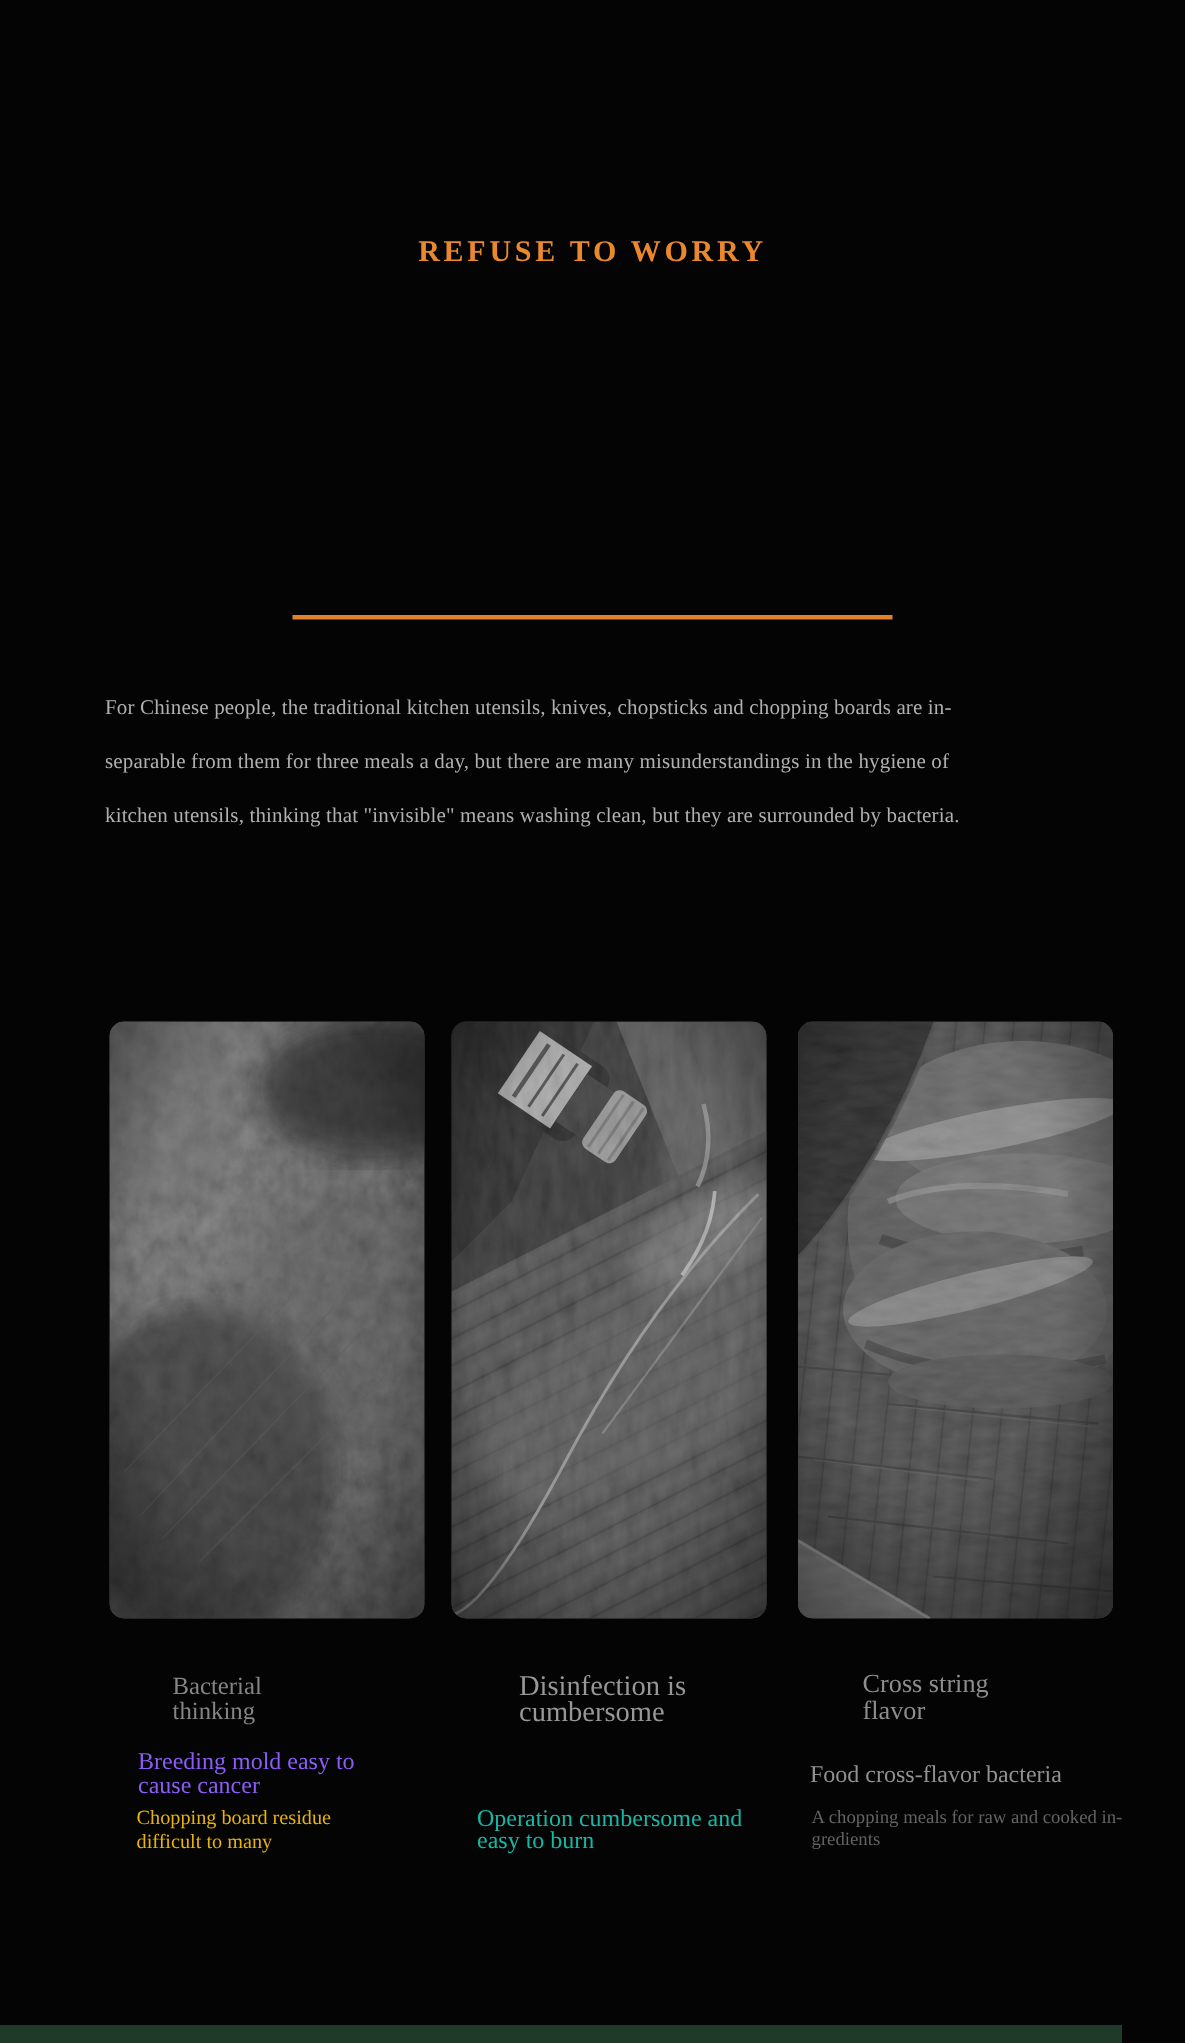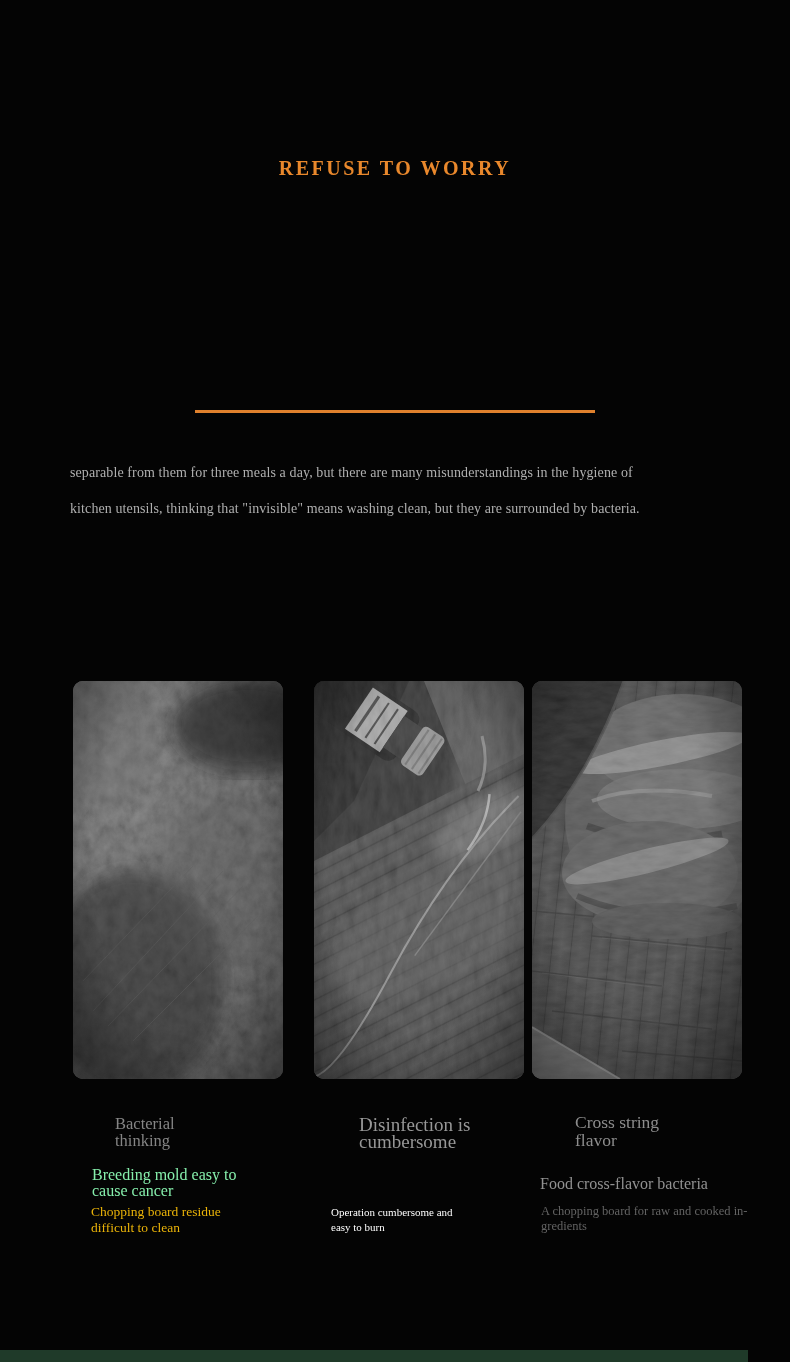--- a/index.html
+++ b/index.html
@@ -12,54 +12,55 @@
   .heading{position:absolute;top:238px;left:155px;color:#f2f2f2;font-size:25px;
            font-weight:400;line-height:44px;}
   .heading span{display:block;white-space:nowrap;}
   .divider{position:absolute;top:410px;left:195px;width:400px;height:3px;background:#e0812d;}
   .intro{position:absolute;top:455px;left:70px;color:#b0b0b0;font-size:14px;line-height:36px;}
   .intro span{display:block;white-space:nowrap;letter-spacing:0.1px;}
 
   
   .card{position:absolute;top:681px;width:210px;height:560px;margin-left:12px;}
   .card1{left:61px;}
-  .card2{left:302px;}
+  .card2{left:289px;}
   .card3{left:520px;padding-left:34px;}
   .photo{position:absolute;top:0;left:0;width:210px;height:398px;border-radius:10px;
          overflow:hidden;background:#2e2e2e;}
   .photo svg{display:block;}
 
   .ctitle,.csub,.cdetail{position:absolute;}
   .ctitle span,.csub span,.cdetail span{display:block;white-space:nowrap;}
 
   .card1 .ctitle{top:434px;left:42px;font-size:16.5px;line-height:17px;color:#858585;}
-  .card1 .csub{top:486px;left:19px;font-size:16px;line-height:16px;color:#86efac;}
+  .card1 .csub{top:486px;left:19px;font-size:16px;line-height:16px;color:#8b5cf6;}
   .card1 .cdetail{top:523px;left:18px;font-size:13.5px;line-height:16px;color:#eab308;}
 
   .card2 .ctitle{top:435px;left:45px;font-size:19px;line-height:17px;color:#979797;}
   .card2 .csub{top:489px;left:24px;font-size:13px;line-height:15px;color:#5e5e5e;}
-  .card2 .cdetail{top:524px;left:17px;font-size:11px;line-height:15px;color:#ffffff;}
+  .card2 .cdetail{top:524px;left:17px;font-size:16px;line-height:15px;color:#14b8a6;}
 
   .card3 .ctitle{top:432px;left:43px;font-size:17.5px;line-height:18px;color:#8d8d8d;}
   .card3 .csub{top:495px;left:8px;font-size:16px;line-height:16px;color:#919191;}
   .card3 .cdetail{top:523px;left:9px;font-size:12.5px;line-height:15px;color:#636363;}
 
   .footer-bar{position:absolute;left:0;bottom:0;width:790px;height:12px;background:#1f3a29;}
 </style>
 </head>
 <body>
 
 <div class="page">
 
   <div class="eyebrow">REFUSE TO WORRY</div>
 
 
   <div class="divider"></div>
 
   <div class="intro">
+    <span>For Chinese people, the traditional kitchen utensils, knives, chopsticks and chopping boards are in-</span>
     <span>separable from them for three meals a day, but there are many misunderstandings in the hygiene of</span>
     <span>kitchen utensils, thinking that "invisible" means washing clean, but they are surrounded by bacteria.</span>
   </div>
 
   <div class="card card1">
     <div class="photo">
       <svg width="210" height="398" viewBox="0 0 210 398" xmlns="http://www.w3.org/2000/svg">
         <defs>
           <radialGradient id="g1" cx="22%" cy="18%" r="95%">
             <stop offset="0%" stop-color="#5a5a5a"></stop>
@@ -96,21 +97,21 @@
     <div class="ctitle">
       <span>Bacterial</span>
       <span>thinking</span>
     </div>
     <div class="csub">
       <span>Breeding mold easy to</span>
       <span>cause cancer</span>
     </div>
     <div class="cdetail">
       <span>Chopping board residue</span>
-      <span>difficult to clean</span>
+      <span>difficult to many</span>
     </div>
   </div>
 
   <div class="card card2">
     <div class="photo">
       <svg width="210" height="398" viewBox="0 0 210 398" xmlns="http://www.w3.org/2000/svg">
         <defs>
           <linearGradient id="plk2" x1="0" y1="0" x2="0" y2="16" gradientUnits="userSpaceOnUse" spreadMethod="repeat">
             <stop offset="0" stop-color="#474747"></stop>
             <stop offset="0.42" stop-color="#3d3d3d"></stop>
@@ -239,20 +240,20 @@
     </div>
     <div class="ctitle">
       <span>Cross string</span>
       <span>flavor</span>
     </div>
     <div class="csub">
       <span>Food cross-flavor bacteria</span>
       <span></span>
     </div>
     <div class="cdetail">
-      <span>A chopping board for raw and cooked in-</span>
+      <span>A chopping meals for raw and cooked in-</span>
       <span>gredients</span>
     </div>
   </div>
 
   <div class="footer-bar"></div>
 
 </div>
 
 </body></html>

